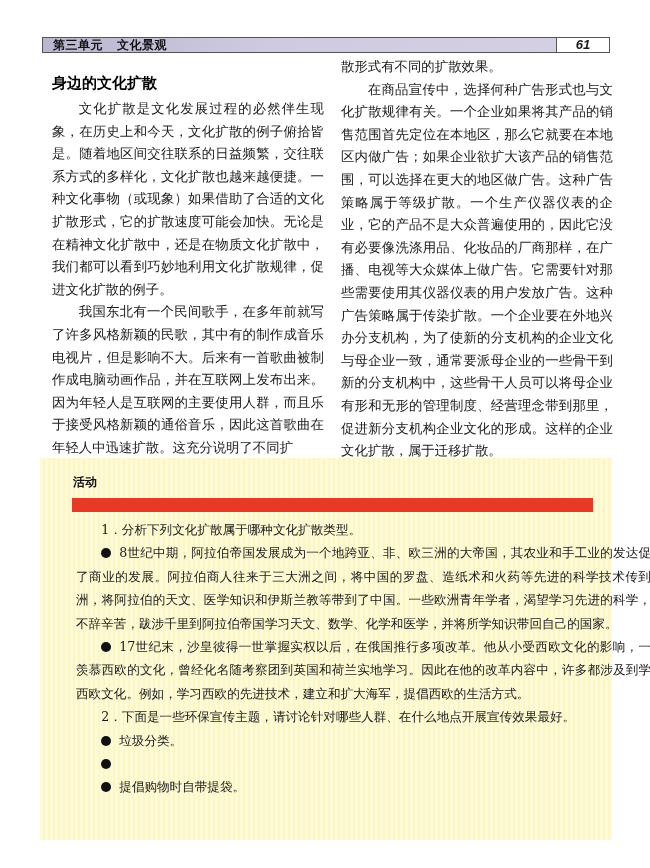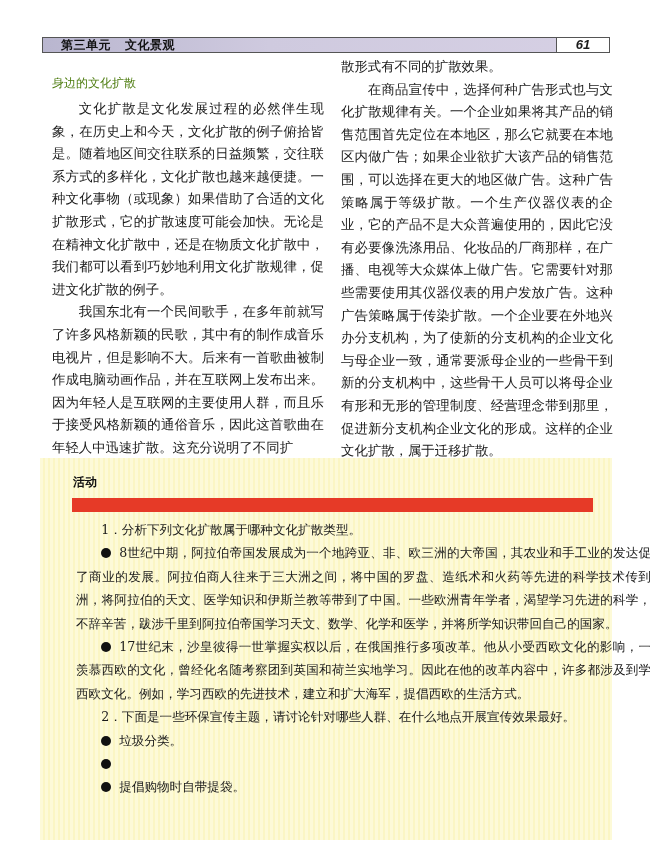--- a/index.html
+++ b/index.html
@@ -7,33 +7,33 @@
     width: 650px; height: 868px; background: #ffffff; position: relative; overflow: hidden;
     font-family: "DejaVu Serif", "Liberation Serif", serif; color: #1a1a1a;
   }
   .header-bar {
     position: absolute; left: 42px; top: 37px; width: 568px; height: 16px;
     border: 1px solid #555; background: linear-gradient(90deg, #b9b6cf 0%, #cfcadf 40%, #d6d0e4 100%);
     display: flex; box-sizing: border-box;
   }
   .header-title {
     flex: 1; font-family: "DejaVu Sans", sans-serif; font-size: 12px; line-height: 14px;
-    padding-left: 18px; color: #111; font-weight: bold; letter-spacing: 0.5px;
+    padding-left: 10px; color: #111; font-weight: bold; letter-spacing: 0.5px;
   }
   .header-title .sep { display: inline-block; width: 14px; }
   .page-num {
     width: 52px; background: #fff; border-left: 1px solid #555; text-align: center;
     font-family: "Liberation Sans", sans-serif; font-style: italic; font-weight: bold; font-size: 13px; line-height: 14px;
   }
   .col { position: absolute; font-size: 13.4px; line-height: 22.6px; text-align: justify; }
   .col-left { left: 52px; top: 58px; width: 272px; }
   .col-right { left: 341px; top: 56px; width: 272px; }
   .section-title {
-    font-family: "DejaVu Sans", sans-serif; font-weight: normal; font-size: 12px; line-height: 22px;
-    margin: 14px 0 4px 0; color: #4d7c0f;
+    font-family: "DejaVu Sans", sans-serif; font-weight: bold; font-size: 15px; line-height: 22px;
+    margin: 14px 0 4px 0; color: #000000;
   }
   .para { margin: 0; text-indent: 2em; }
   .para.noindent { text-indent: 0; }
   .activity-box {
     position: absolute; left: 40px; top: 458px; width: 572px; height: 382px;
     background: repeating-linear-gradient(90deg, #fdfad8 0px, #fdfad8 3px, #fbf6c4 3px, #fbf6c4 5px);
   }
   .activity-title {
     position: absolute; left: 33px; top: 16px; font-family: "DejaVu Sans", sans-serif;
     font-weight: bold; font-size: 12px; color: #111;

